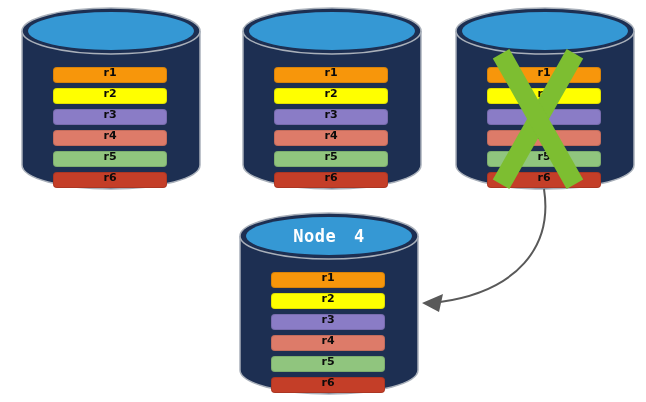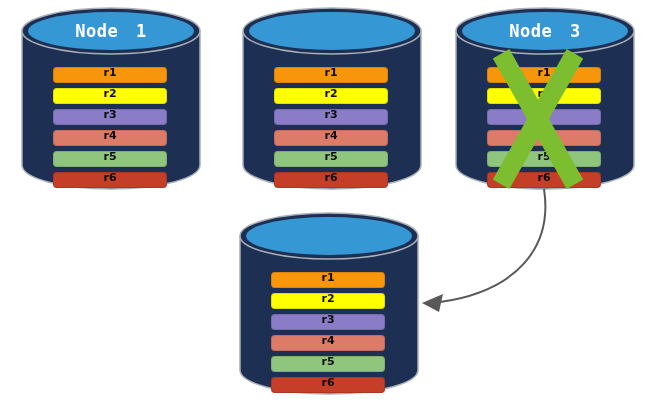--- a/index.html
+++ b/index.html
@@ -44,21 +44,20 @@
 <div class="canvas">
 
   <div class="node" style="left:21px;top:7px;">
     <svg class="cyl" width="180" height="184" viewBox="0 0 180 184">
       <path d="M1,24 V158 A89,24 0 0 0 179,158 V24" stroke-width="1.5" fill="#1d2f52"></path>
       <path d="M1,24 V158 A89,24 0 0 0 179,158 V24" fill="none" stroke-width="1.5" stroke="#a9b0ba"></path>
       <ellipse cx="90" cy="24" rx="89" ry="23" stroke-width="1.5" fill="#1d2f52"></ellipse>
       <ellipse cx="90" cy="24" rx="89" ry="23" fill="none" stroke-width="1.5" stroke="#a9b0ba"></ellipse>
       <ellipse cx="90" cy="24" rx="83" ry="19" fill="#3598d4"></ellipse>
     </svg>
-    <div class="node-title">Node 1</div>
     <div class="bars">
       <div class="bar" style="background-color: rgb(247, 150, 11);">r1</div>
       <div class="bar" style="background-color: rgb(255, 255, 0);">r2</div>
       <div class="bar" style="background-color: rgb(138, 124, 198);">r3</div>
       <div class="bar" style="background-color: rgb(221, 123, 105);">r4</div>
       <div class="bar" style="background-color: rgb(144, 197, 126);">r5</div>
       <div class="bar" style="background-color: rgb(196, 62, 40);">r6</div>
     </div>
   </div>
 
@@ -81,21 +80,20 @@
   </div>
 
   <div class="node" style="left:455px;top:7px;">
     <svg class="cyl" width="180" height="184" viewBox="0 0 180 184">
       <path d="M1,24 V158 A89,24 0 0 0 179,158 V24" stroke-width="1.5" fill="#1d2f52"></path>
       <path d="M1,24 V158 A89,24 0 0 0 179,158 V24" fill="none" stroke-width="1.5" stroke="#a9b0ba"></path>
       <ellipse cx="90" cy="24" rx="89" ry="23" stroke-width="1.5" fill="#1d2f52"></ellipse>
       <ellipse cx="90" cy="24" rx="89" ry="23" fill="none" stroke-width="1.5" stroke="#a9b0ba"></ellipse>
       <ellipse cx="90" cy="24" rx="83" ry="19" fill="#3598d4"></ellipse>
     </svg>
-    <div class="node-title">Node 3</div>
     <div class="bars">
       <div class="bar" style="background-color: rgb(247, 150, 11);">r1</div>
       <div class="bar" style="background-color: rgb(255, 255, 0);">r2</div>
       <div class="bar" style="background-color: rgb(138, 124, 198);">r3</div>
       <div class="bar" style="background-color: rgb(221, 123, 105);">r4</div>
       <div class="bar" style="background-color: rgb(144, 197, 126);">r5</div>
       <div class="bar" style="background-color: rgb(196, 62, 40);">r6</div>
     </div>
     <div class="xmark">
       <div class="xarm a" style="background-color: rgb(125, 190, 49);"></div>
@@ -104,20 +102,21 @@
   </div>
 
   <div class="node" style="left:239px;top:212px;">
     <svg class="cyl" width="180" height="184" viewBox="0 0 180 184">
       <path d="M1,24 V158 A89,24 0 0 0 179,158 V24" stroke-width="1.5" fill="#1d2f52"></path>
       <path d="M1,24 V158 A89,24 0 0 0 179,158 V24" fill="none" stroke-width="1.5" stroke="#a9b0ba"></path>
       <ellipse cx="90" cy="24" rx="89" ry="23" stroke-width="1.5" fill="#1d2f52"></ellipse>
       <ellipse cx="90" cy="24" rx="89" ry="23" fill="none" stroke-width="1.5" stroke="#a9b0ba"></ellipse>
       <ellipse cx="90" cy="24" rx="83" ry="19" fill="#3598d4"></ellipse>
     </svg>
+    <div class="node-title">Node 4</div>
     <div class="bars">
       <div class="bar" style="background-color: rgb(247, 150, 11);">r1</div>
       <div class="bar" style="background-color: rgb(255, 255, 0);">r2</div>
       <div class="bar" style="background-color: rgb(138, 124, 198);">r3</div>
       <div class="bar" style="background-color: rgb(221, 123, 105);">r4</div>
       <div class="bar" style="background-color: rgb(144, 197, 126);">r5</div>
       <div class="bar" style="background-color: rgb(196, 62, 40);">r6</div>
     </div>
   </div>
 

